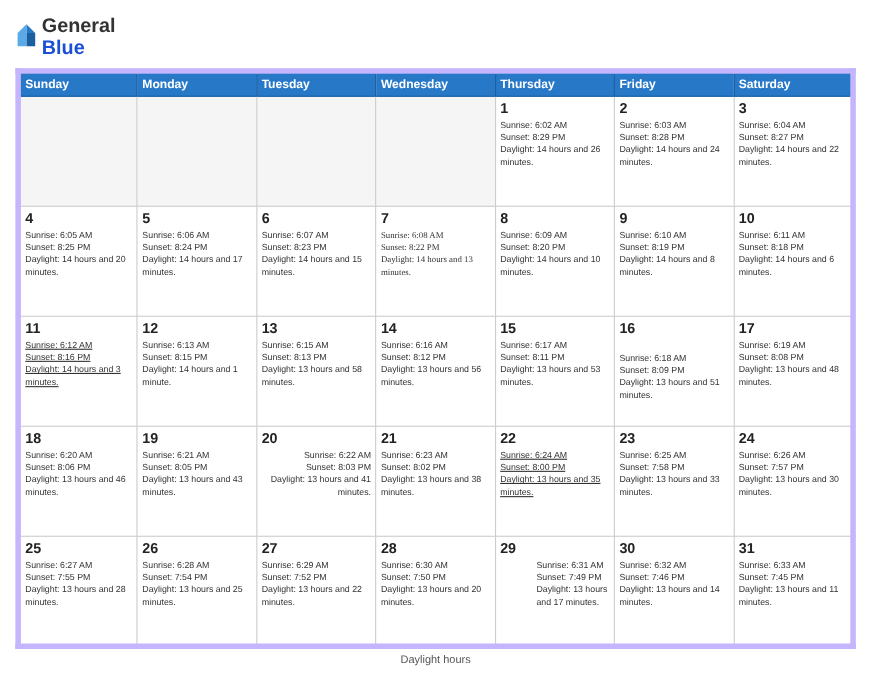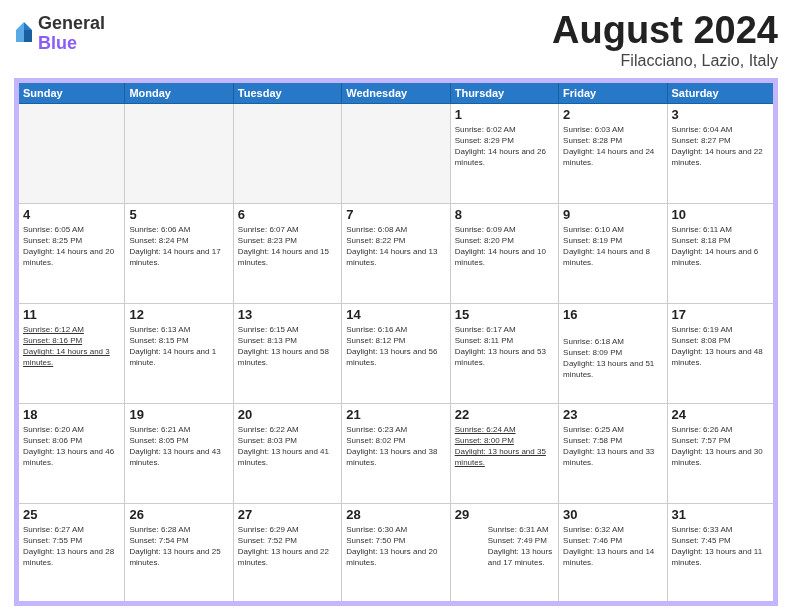--- a/index.html
+++ b/index.html
@@ -28,21 +28,21 @@
       display: flex;
       align-items: center;
       margin-top: 4px;
     }
     .logo-text {
       font-size: 18px;
       font-weight: bold;
       line-height: 1.1;
     }
     .logo-general { color: #333; }
-    .logo-blue { color: #8b5cf6; }
+    .logo-blue { color: #1d4ed8; }
     .logo-icon {
       width: 20px;
       height: 28px;
       margin-right: 4px;
       position: relative;
     }
     .title-block {
       text-align: right;
     }
     .main-title {
@@ -113,24 +113,20 @@
       <svg class="logo-icon" viewBox="0 0 20 28" width="20" height="28">
         <polygon points="10,2 18,10 10,10" fill="#2878c8"></polygon>
         <polygon points="10,10 18,10 18,22 10,22" fill="#1a5fa0"></polygon>
         <polygon points="2,10 10,2 10,22 2,22" fill="#5aaae8"></polygon>
       </svg>
       <div>
         <span class="logo-text logo-general">General</span><br>
         <span class="logo-text logo-blue">Blue</span>
       </div>
     </div>
-    <div class="title-block">
-      <div class="main-title">August 2024</div>
-      <div class="sub-title">Filacciano, Lazio, Italy</div>
-    </div>
   </div>
 
   <table class="calendar">
     <thead>
       <tr>
       <th>Sunday</th>
           <th>Monday</th>
           <th>Tuesday</th>
           <th>Wednesday</th>
           <th>Thursday</th>
@@ -177,21 +173,21 @@
 Daylight: 14 hours and 17 minutes.</div>
           </td>
           <td>
             <span class="day-num">6</span>
             <div class="day-info" style="white-space: pre-line;">Sunrise: 6:07 AM
 Sunset: 8:23 PM
 Daylight: 14 hours and 15 minutes.</div>
           </td>
           <td>
             <span class="day-num">7</span>
-            <div class="day-info" style="white-space: pre-line;">Sunrise: 6:08 AM
+            <div class="day-info" style="white-space: pre-line; font-family: Liberation Serif, serif;">Sunrise: 6:08 AM
 Sunset: 8:22 PM
 Daylight: 14 hours and 13 minutes.</div>
           </td>
           <td>
             <span class="day-num">8</span>
             <div class="day-info" style="white-space: pre-line;">Sunrise: 6:09 AM
 Sunset: 8:20 PM
 Daylight: 14 hours and 10 minutes.</div>
           </td>
           <td>
@@ -259,21 +255,21 @@
 Daylight: 13 hours and 46 minutes.</div>
           </td>
           <td>
             <span class="day-num">19</span>
             <div class="day-info" style="white-space: pre-line;">Sunrise: 6:21 AM
 Sunset: 8:05 PM
 Daylight: 13 hours and 43 minutes.</div>
           </td>
           <td>
             <span class="day-num">20</span>
-            <div class="day-info" style="white-space: pre-line;">Sunrise: 6:22 AM
+            <div class="day-info" style="white-space: pre-line; text-align: right;">Sunrise: 6:22 AM
 Sunset: 8:03 PM
 Daylight: 13 hours and 41 minutes.</div>
           </td>
           <td>
             <span class="day-num">21</span>
             <div class="day-info" style="white-space: pre-line;">Sunrise: 6:23 AM
 Sunset: 8:02 PM
 Daylight: 13 hours and 38 minutes.</div>
           </td>
           <td>
@@ -335,13 +331,16 @@
           <td>
             <span class="day-num">31</span>
             <div class="day-info" style="white-space: pre-line;">Sunrise: 6:33 AM
 Sunset: 7:45 PM
 Daylight: 13 hours and 11 minutes.</div>
           </td>
         </tr>
       </tbody>
   </table>
 
+  <div class="footer">
+    <span>Daylight hours</span>
+  </div>
 </div>
 
 </body></html>

